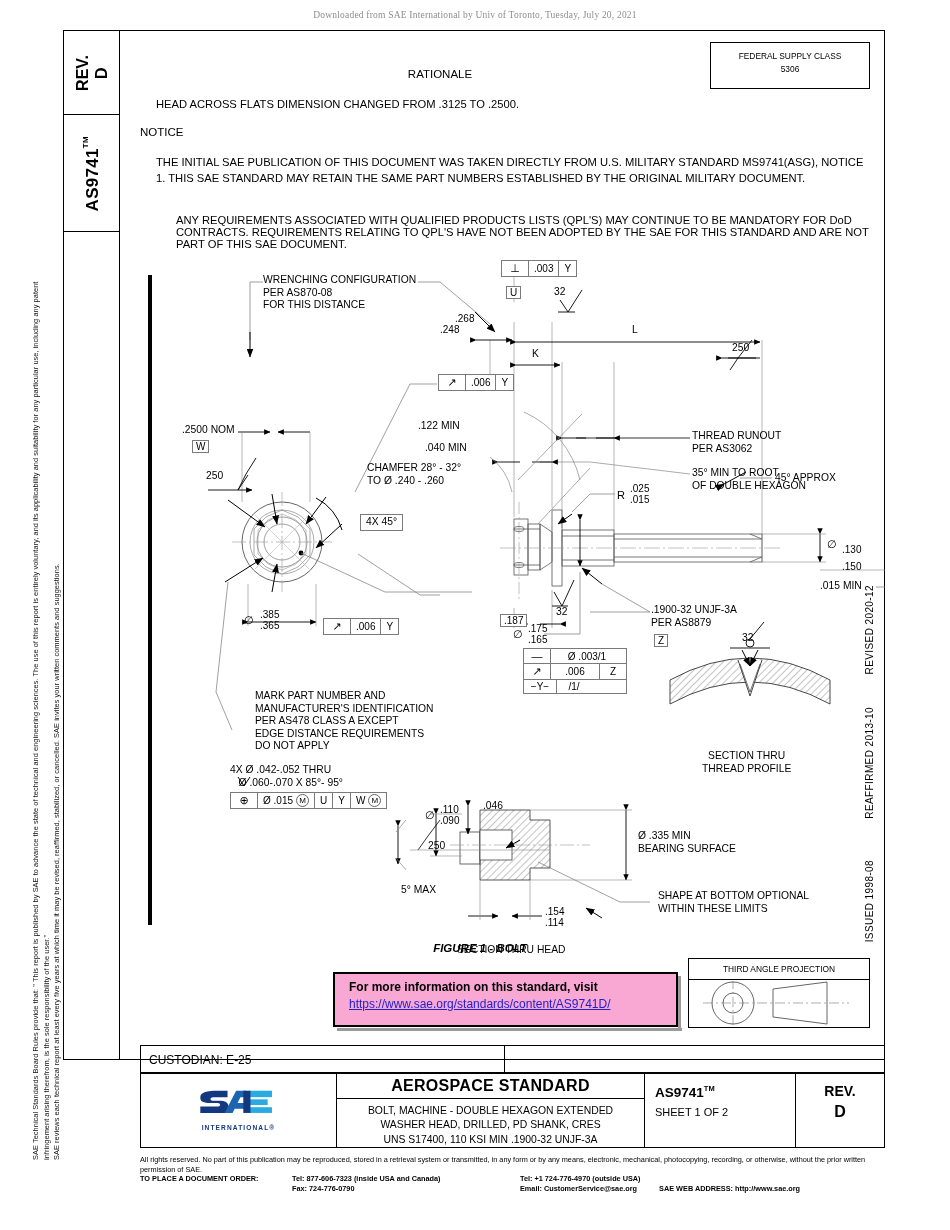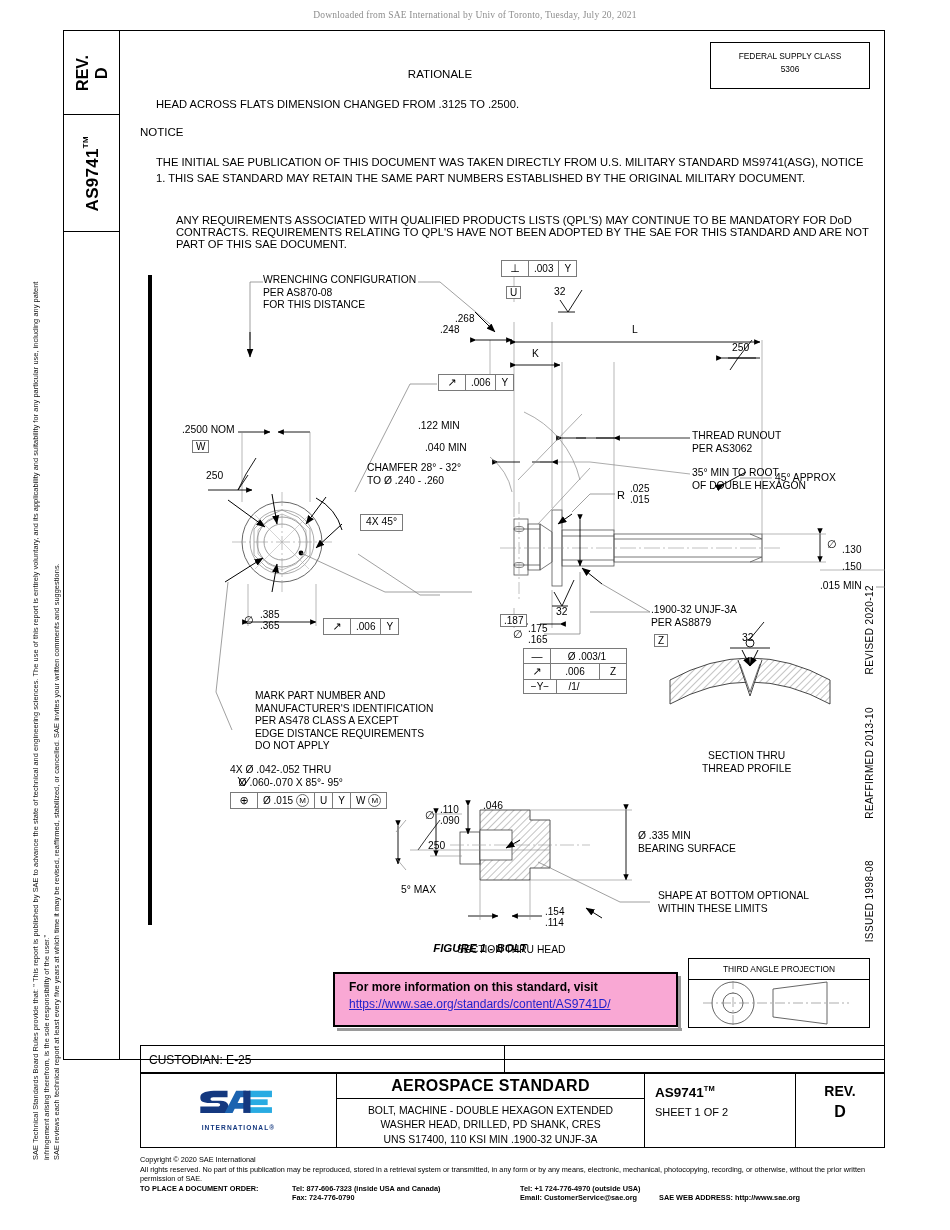--- a/index.html
+++ b/index.html
@@ -595,21 +595,20 @@
     </div>
     <div class="n2">SHEET 1 OF 2</div>
   </div>
   <div id="tb-rev">
     <div class="r1">REV.</div>
     <div class="r2">D</div>
   </div>
 </div>
 
 <div class="abs" id="footer">
-  <div>Copyright © 2020 SAE International</div>
   <div>All rights reserved. No part of this publication may be reproduced, stored in a retrieval system or transmitted, in any form or by any means, electronic, mechanical, photocopying, recording, or otherwise, without the prior written permission of SAE.</div>
   <table>
     <tbody>
         <tr>
       <td class="bold" style="width:152px;">TO PLACE A DOCUMENT ORDER:</td>
       <td class="bold" style="width:228px;">Tel: 877-606-7323 (inside USA and Canada)</td>
       <td class="bold">Tel: +1 724-776-4970 (outside USA)</td>
     </tr>
     <tr>
       <td></td>

